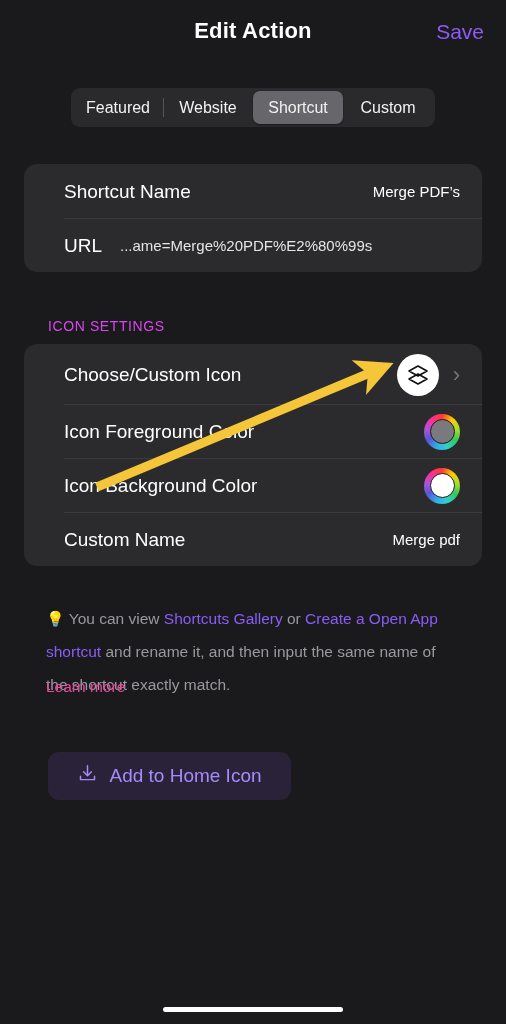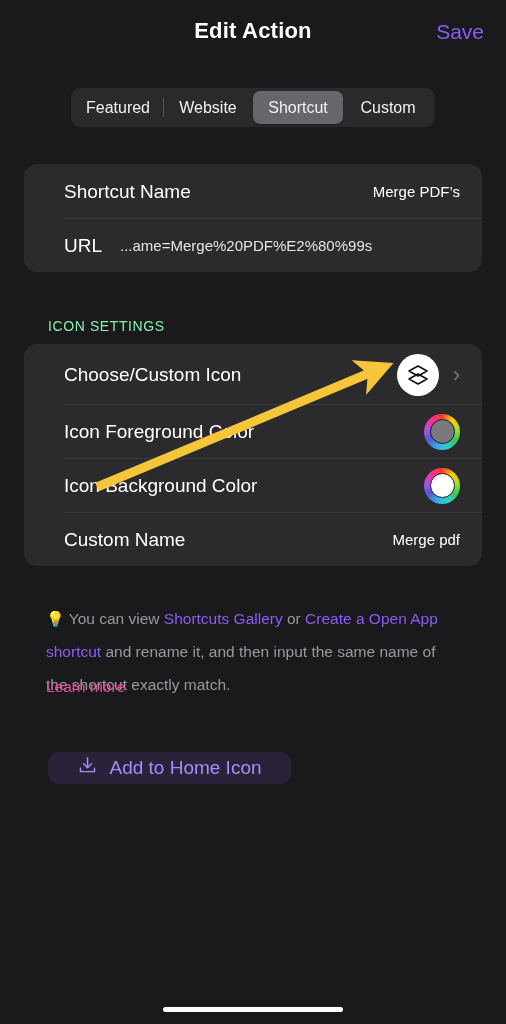--- a/index.html
+++ b/index.html
@@ -113,21 +113,21 @@
     font-size: 15px;
     text-align: right;
   }
   .row-value.muted { color: #e5e5e5; }
   #url-row .row-value { margin-left: 18px; }
 
   
   #icon-settings-header {
     position: absolute;
     left: 48px; top: 318px;
-    color: #86efac;
+    color: #d946ef;
     font-size: 14px;
     letter-spacing: .6px;
   }
 
   
   #icon-preview-circle {
     margin-left: auto;
     width: 42px; height: 42px;
     border-radius: 50%;
     background: #ffffff;
@@ -180,21 +180,21 @@
     position: absolute;
     left: 46px; top: 678px;
     color: #ec4899;
     font-size: 15.5px;
     cursor: pointer;
   }
 
   
   .action-btn {
     position: absolute;
-    height: 32px;
+    height: 48px;
     border-radius: 11px;
     background: #2a2238;
     display: flex;
     align-items: center;
     justify-content: center;
     gap: 11px;
     color: #a78bfa;
     font-size: 19px;
     cursor: pointer;
   }

